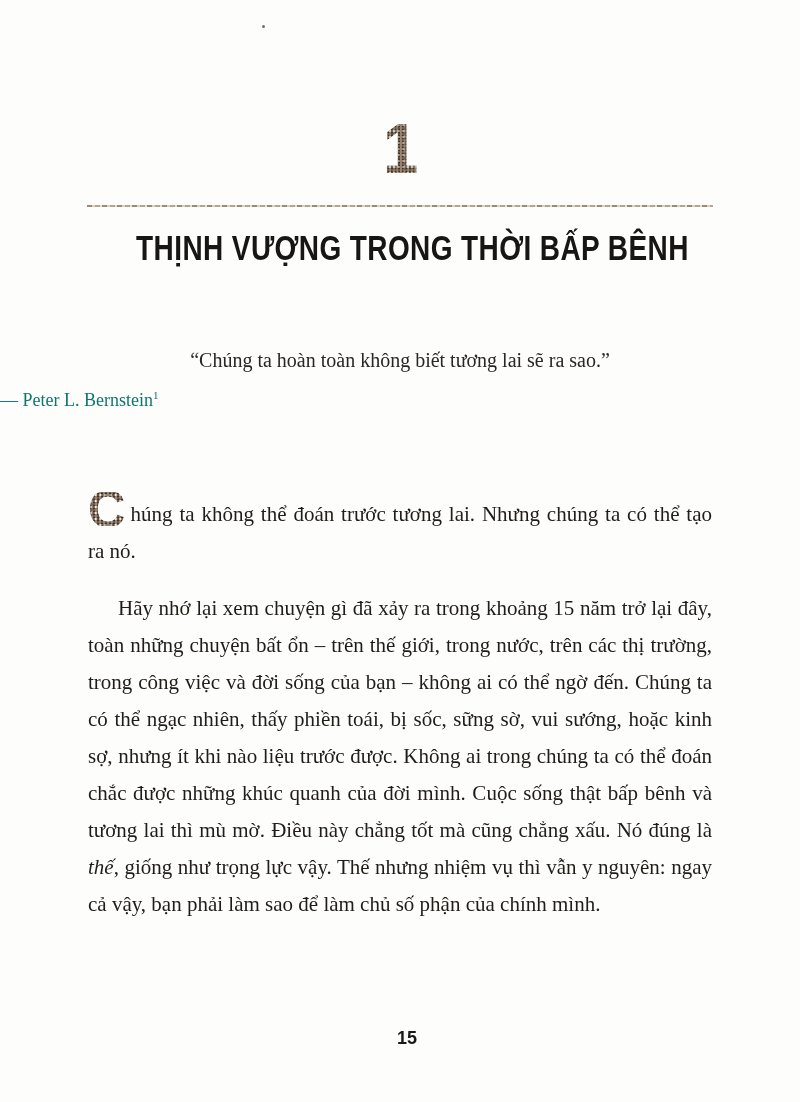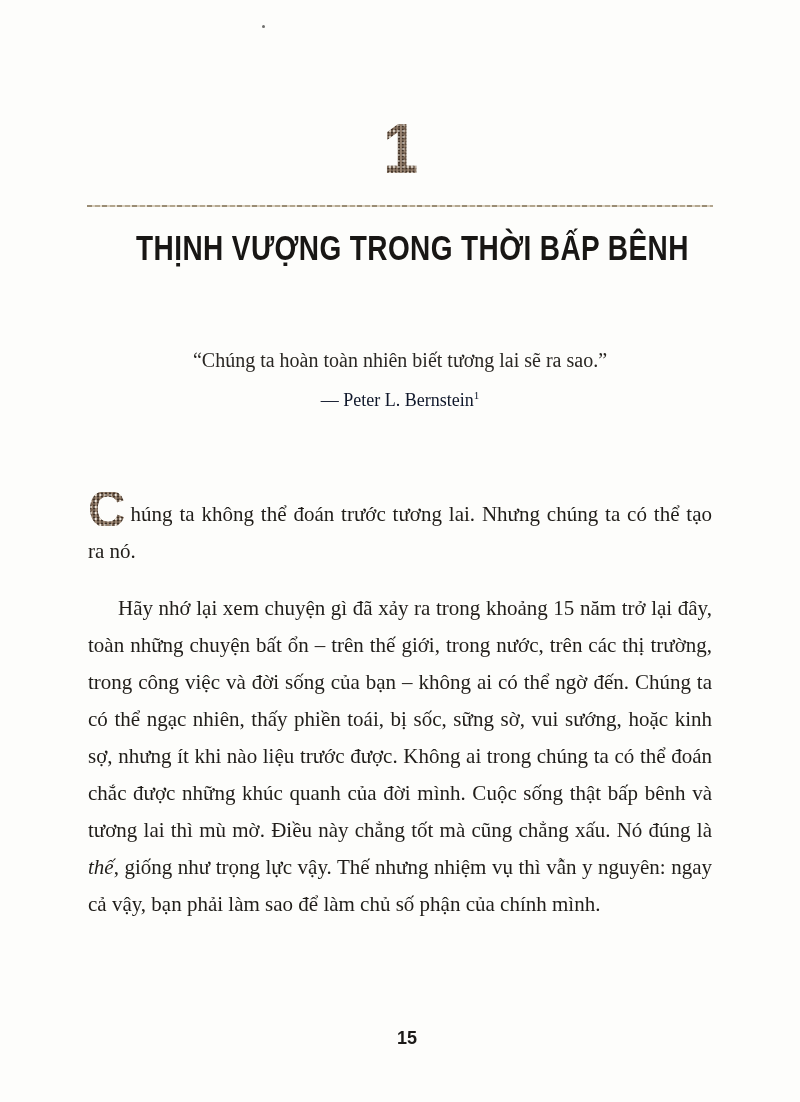--- a/index.html
+++ b/index.html
@@ -94,23 +94,23 @@
     width: 100%;
     text-align: center;
     font-size: 20px;
     color: #2a2723;
   }
   .attribution {
     position: absolute;
     top: 390px;
     left: 0;
     width: 100%;
-    text-align: center;
+    text-align: left;
     font-size: 18px;
-    color: #0f172a;
+    color: #0f766e;
   }
   .attribution sup {
     font-size: 11px;
     vertical-align: super;
     line-height: 0;
   }
   
   .body-text {
     position: absolute;
     top: 496px;
@@ -156,21 +156,21 @@
   <div class="chapter-number">
     <span class="glyph textured">1</span>
   </div>
 
   <div class="rule"></div>
 
   <div class="title">
     <span class="glyphs">THỊNH VƯỢNG TRONG THỜI BẤP BÊNH</span>
   </div>
 
-  <div class="quote">“Chúng ta hoàn toàn nhiên biết tương lai sẽ ra sao.”</div>
+  <div class="quote">“Chúng ta hoàn toàn không biết tương lai sẽ ra sao.”</div>
 
   <div class="attribution"><span>— Peter L. Bernstein</span><sup>1</sup></div>
 
   <div class="body-text">
     <p><span class="dropcap textured">C</span><span>húng ta không thể đoán trước tương lai. Nhưng chúng ta có thể tạo ra nó.</span></p>
     <p class="indent"><span>Hãy nhớ lại xem chuyện gì đã xảy ra trong khoảng 15 năm trở lại đây, toàn những chuyện bất ổn – trên thế giới, trong nước, trên các thị trường, trong công việc và đời sống của bạn – không ai có thể ngờ đến. Chúng ta có thể ngạc nhiên, thấy phiền toái, bị sốc, sững sờ, vui sướng, hoặc kinh sợ, nhưng ít khi nào liệu trước được. Không ai trong chúng ta có thể đoán chắc được những khúc quanh của đời mình. Cuộc sống thật bấp bênh và tương lai thì mù mờ. Điều này chẳng tốt mà cũng chẳng xấu. Nó đúng là </span><span class="italic">thế</span><span>, giống như trọng lực vậy. Thế nhưng nhiệm vụ thì vẫn y nguyên: ngay cả vậy, bạn phải làm sao để làm chủ số phận của chính mình.</span></p>
   </div>
 
   <div class="footer">
     <span>15</span>

